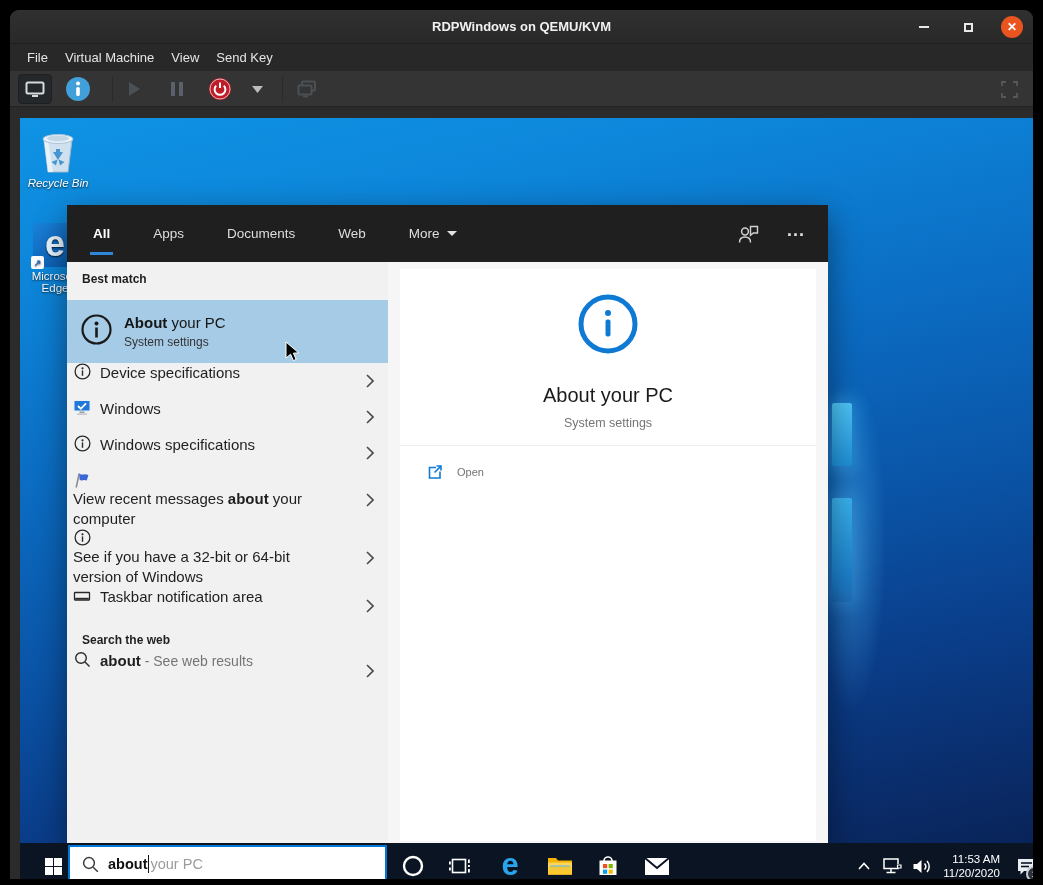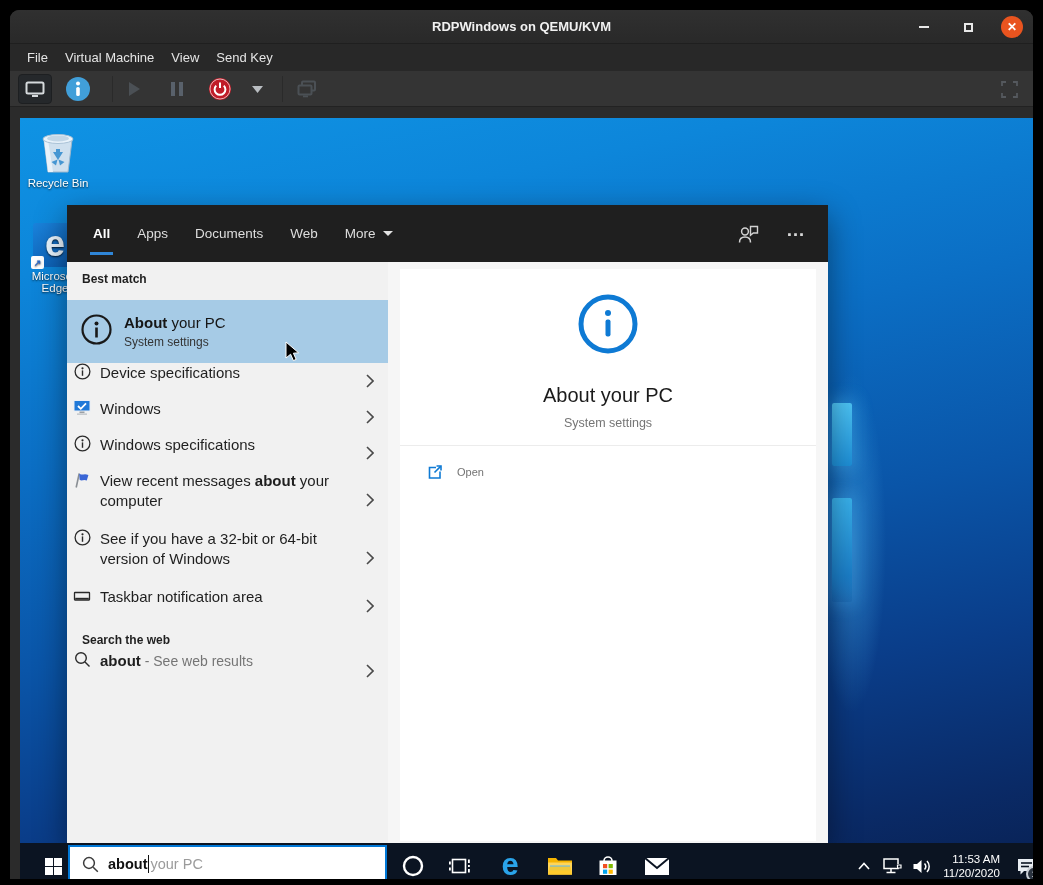--- a/index.html
+++ b/index.html
@@ -45,39 +45,39 @@
   .edge-tile { width:44px; height:44px; border-radius:3px; background:linear-gradient(150deg,#1a83dc,#0b59ad);
                position:relative; display:flex; align-items:center; justify-content:center; }
   .edge-tile .e { color:#eaf6ff; font-size:36px; font-weight:bold; line-height:1; margin-top:-3px; }
   .lnk { position:absolute; left:-2px; bottom:-2px; width:13px; height:13px; background:#fff; border-radius:2px;
          display:flex; align-items:center; justify-content:center; color:#2868c8; font-size:9px; font-weight:bold; }
 
   
   .panel { position:absolute; left:47px; top:87px; width:761px; height:638px; z-index:5;
            box-shadow:0 10px 30px rgba(0,0,0,.45); }
   .phead { position:relative; height:57px; background:#1f1f1f; }
-  .tabs { position:absolute; left:26px; top:0; height:57px; display:flex; align-items:center; gap:27px; }
+  .tabs { position:absolute; left:26px; top:0; height:57px; display:flex; align-items:center; gap:43px; }
   .tab { color:#dedede; font-size:13.5px; position:relative; padding:4px 0; }
   .tab.active { color:#fff; font-weight:bold; }
   .tab.active::after { content:""; position:absolute; left:-3px; right:-3px; bottom:-10px; height:3px; background:#2f86d8; }
   .tab-more { display:flex; align-items:center; gap:7px; }
   .caret-down { width:0; height:0; border-left:5px solid transparent; border-right:5px solid transparent; border-top:5px solid #e2e2e2; }
   .phead-icons { position:absolute; right:22px; top:0; height:57px; display:flex; align-items:center; gap:26px; }
   .ellipsis { color:#d8d8d8; font-size:19px; font-weight:bold; letter-spacing:1px; line-height:0; margin-top:-7px; }
 
   .pbody { position:absolute; top:57px; bottom:0; left:0; right:0; background:#f6f6f6; display:flex; }
   .leftcol { width:321px; background:#f1f1f1; display:flex; flex-direction:column; }
   .seclabel { padding:10px 0 4px 15px; font-size:12px; font-weight:bold; color:#1f1f1f; }
   .bm-label { height:38px; }
   .bm-row { height:63px; background:#a6cbe6; display:flex; align-items:center; padding-left:13px; }
   .bm-icon { margin-right:11px; }
   .bm-texts .t1 { font-size:15px; color:#161616; }
   .bm-texts .t2 { font-size:12px; color:#333; margin-top:4px; }
   .row { display:flex; align-items:flex-start; padding-left:6px; position:relative; }
-  .h36 { height:36px; } .h58 { height:58px; } .h38 { height:38px; } .h40 { height:40px; }
+  .h36 { height:36px; } .h58 { height:58px;flex-direction:column; } .h38 { height:38px; } .h40 { height:40px; }
   .ric { width:18px; display:flex; justify-content:center; margin-right:9px; flex:0 0 18px; }
   .rtext { font-size:15px; color:#1f1f1f; max-width:238px; line-height:20px; }
   .rtext b { font-weight:bold; }
   .suffix { color:#757575; font-size:14px; }
   .chev { position:absolute; right:14px; top:50%; transform:translateY(-50%); }
   .settings-label { height:34px; }
   .web-label { height:26px; padding-top:8px; }
 
   .rightcol { flex:1; position:relative; }
   .card { position:absolute; left:12px; top:7px; width:416px; bottom:2px; background:#fff; }
@@ -186,21 +186,21 @@
           <path d="M1 5 V1 H5 M12 1 H16 V5 M16 12 V16 H12 M5 16 H1 V12" fill="none" stroke="#55595e" stroke-width="1.8"></path>
         </svg>
       </div>
     </div>
 
     <div class="guest">
       <div class="beamglow"></div>
       <div class="beam beam1"></div>
       <div class="beam beam2"></div>
 
-      <div class="dicon" style="left:0px; top:10px;">
+      <div class="dicon" style="left:0px; top:10px;font-style:italic;">
         <div class="glyph">
           <svg width="44" height="46" viewBox="0 0 44 46">
             <path d="M8 12 L12 44 L32 44 L36 12 Z" fill="#cfe0ee" stroke="#9fb8cc" stroke-width="1"></path>
             <path d="M8 12 L12 44 L17 44 L12 12 Z" fill="#e8f2fa"></path>
             <ellipse cx="22" cy="11" rx="15" ry="4.5" fill="#e9f3fb" stroke="#a9c2d6" stroke-width="1"></ellipse>
             <ellipse cx="22" cy="10.4" rx="11" ry="3" fill="#c2d6e6"></ellipse>
             <path d="M22 20 l-5 8 h3 v3 h4 v-3 h3 Z" fill="#4596d2" transform="rotate(180 22 26)"></path>
             <path d="M15.5 34 l6-2.5 -1.5 6 Z" fill="#4596d2"></path>
             <path d="M28.5 34 l-6-2.5 1.5 6 Z" fill="#4596d2"></path>
           </svg>

